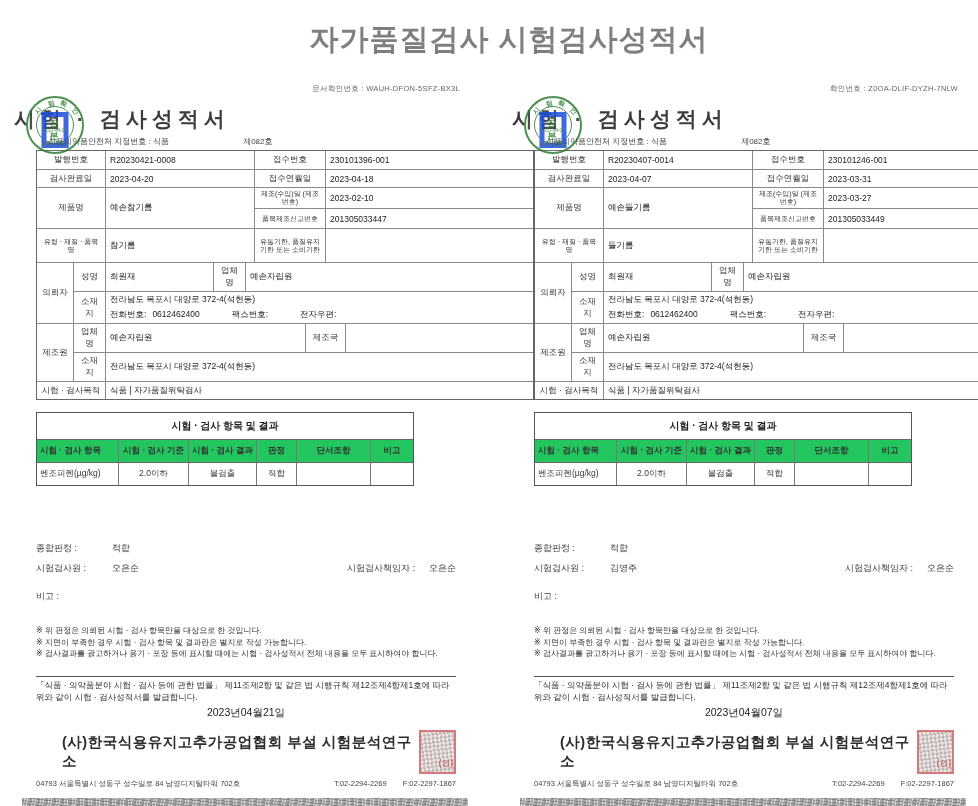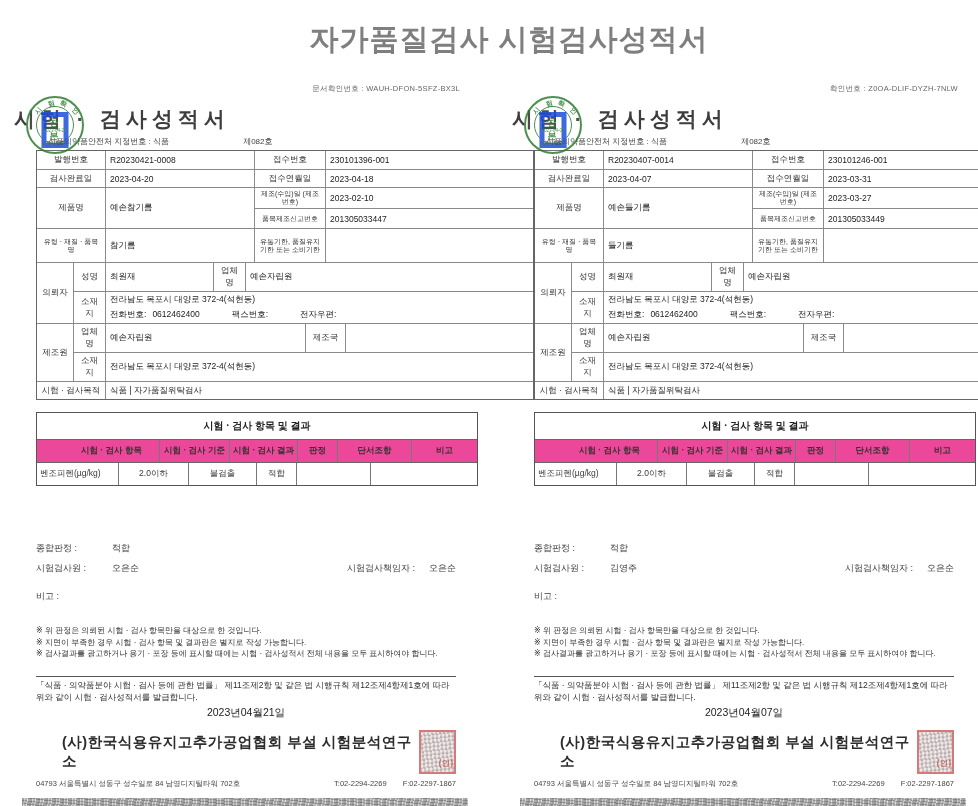--- a/index.html
+++ b/index.html
@@ -47,23 +47,23 @@
   .h18 { min-height:18px; } .h20 { min-height:20px; } .h34 { min-height:34px; }
   .stack { flex:1; display:flex; flex-direction:column; }
   .srow { display:flex; flex:1; }
   .srow + .srow { border-top:1px solid #8a8a8a; }
   .tiny { font-size:7px; line-height:1.15; }
   .addr2 { flex-direction:column; align-items:flex-start; justify-content:center; gap:3px; }
   .phone-line span { margin-right:6px; }
   .phone-line .sp { margin-left:26px; }
 
   
-  .rtable { margin:12px 0 17px 22px; width:442px; border:1.2px solid #555; font-size:8.5px; }
+  .rtable { margin:12px 0 17px 22px; width:378px; border:1.2px solid #555; font-size:8.5px; }
   .rt-title { text-align:center; font-weight:bold; font-size:10px; padding:6px 0; color:#222; }
-  .rt-head { display:flex; border-top:1px solid #666; border-bottom:1px solid #666; background:#ec4899;padding-left:41px; }
+  .rt-head { display:flex; border-top:1px solid #666; border-bottom:1px solid #666; background:#22c55e; }
   .rt-head .rcell { font-weight:bold; color:#333; }
   .rt-row { display:flex; }
   .rcell { border-right:1px solid #777; padding:5px 3px; text-align:center; }
   .rcell:last-child { border-right:none; }
   .rc1 { width:82px; text-align:left; } .rc2 { width:70px; } .rc3 { width:68px; }
   .rc4 { width:40px; } .rc5 { width:74px; } .rc6 { flex:1; }
 
   
   .bottom { margin:56px 0 0 22px; width:420px; font-size:9px; }
   .sum-row { display:flex; margin-bottom:7px; align-items:baseline; }

